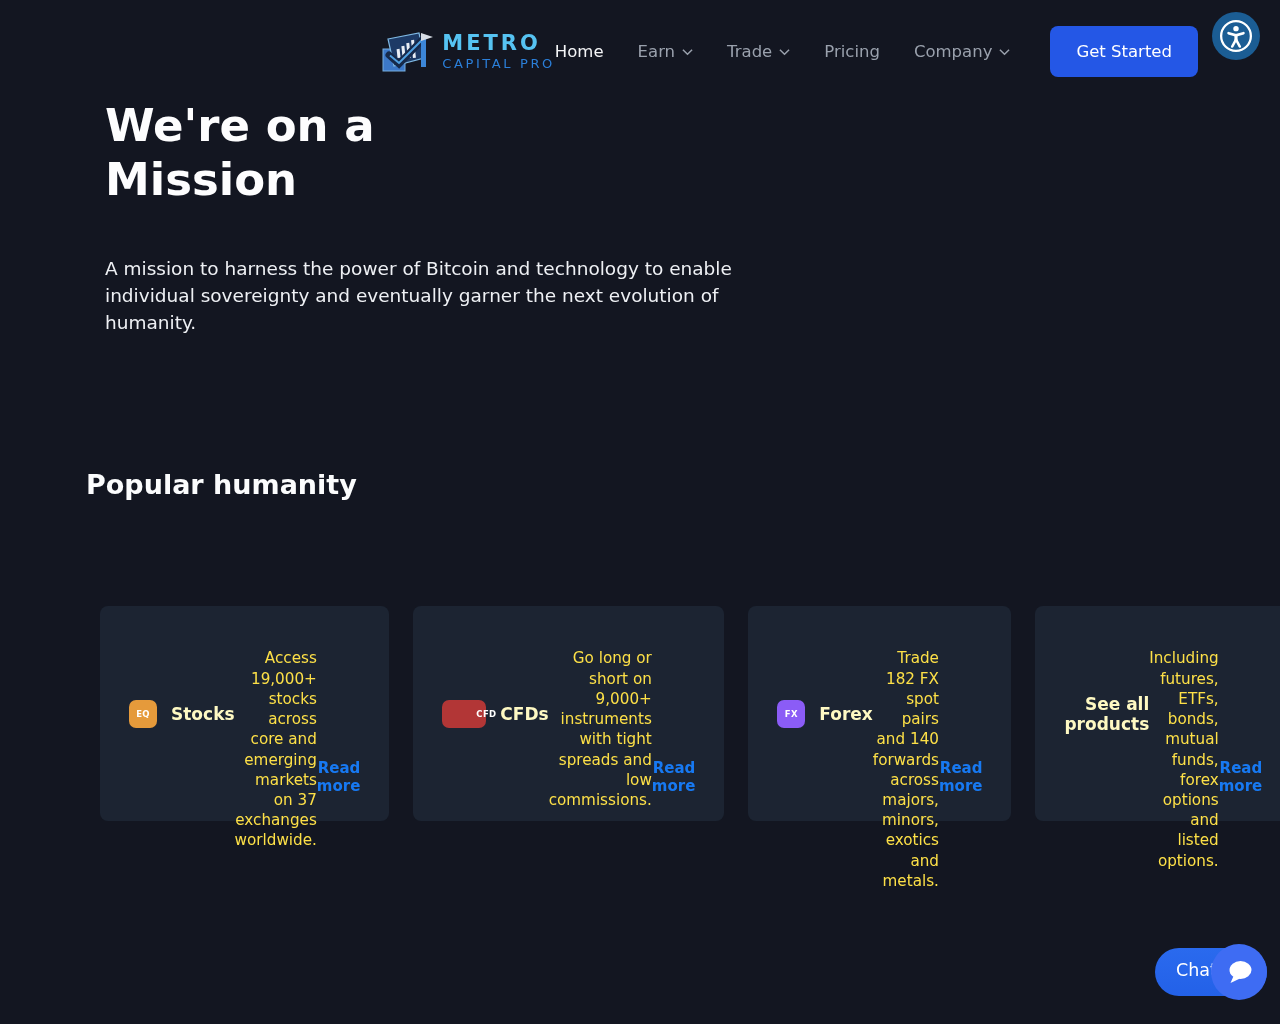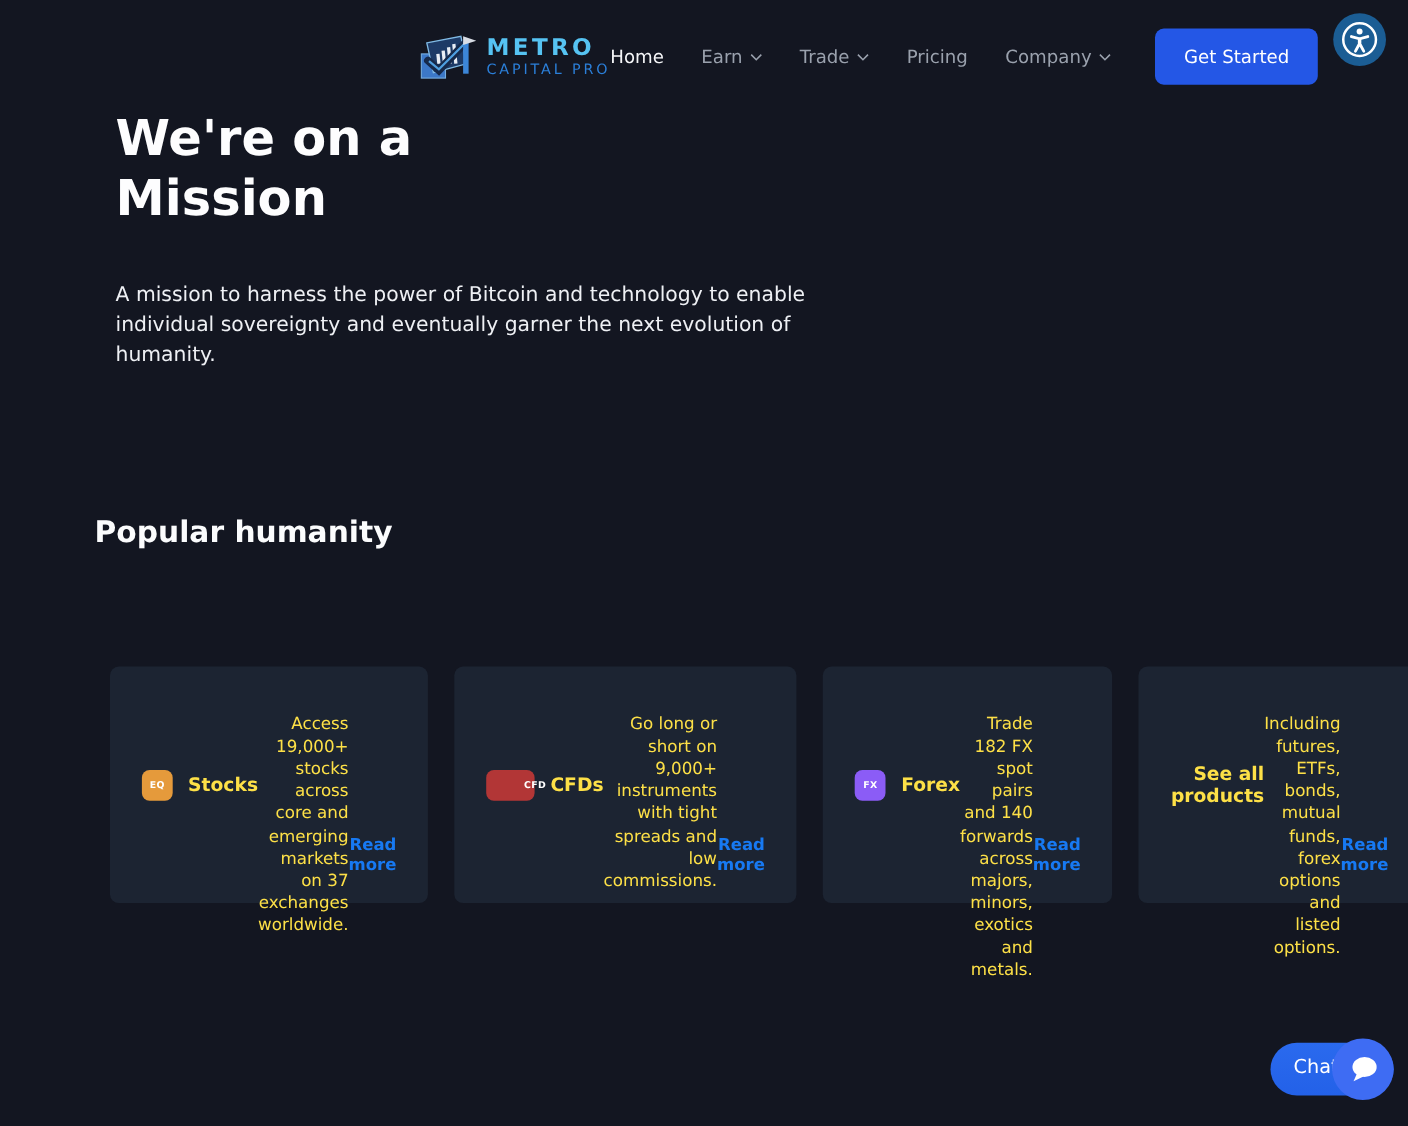--- a/index.html
+++ b/index.html
@@ -103,21 +103,21 @@
     background: #1c2432; border-radius: 8px;
     height: 215px; padding: 27px 29px 26px 29px;
     display: flex; flex-direction: row; text-align: right;
   }
   .card-title-row { display: flex; align-items: center; gap: 14px; min-height: 28px; }
   .badge {
     width: 28px; height: 28px; border-radius: 7px; flex: 0 0 28px;
     display: flex; align-items: center; justify-content: center;
     color: #fff; font-size: 8.5px; font-weight: bold; letter-spacing: .3px;
   }
-  .card-title { font-size: 17px; font-weight: bold; color: #fde047; }
+  .card-title { font-size: 17px; font-weight: bold; color: #fef9c3; }
   .card-desc {
     margin-top: 15px; font-size: 15.2px; line-height: 1.33; color: #fde047;
   }
   .read-more {
     margin-top: auto; color: #1779f2; font-weight: bold; font-size: 15px;
     cursor: pointer; text-decoration: none;
   }
 </style>
 </head>
 <body>

